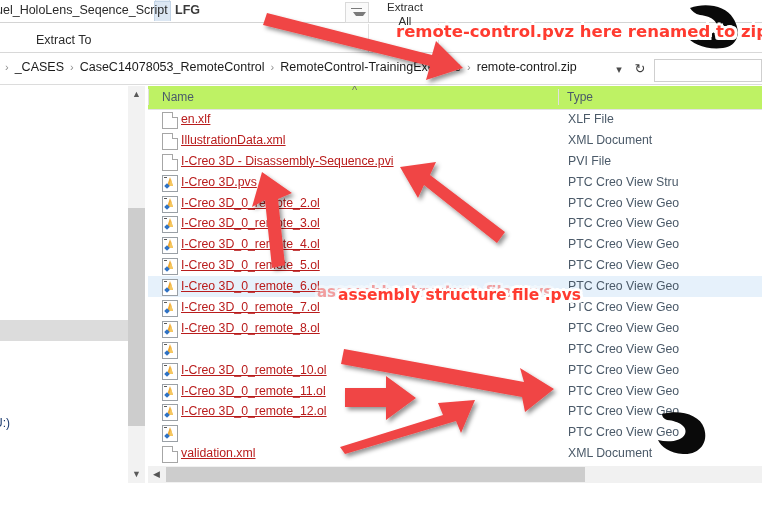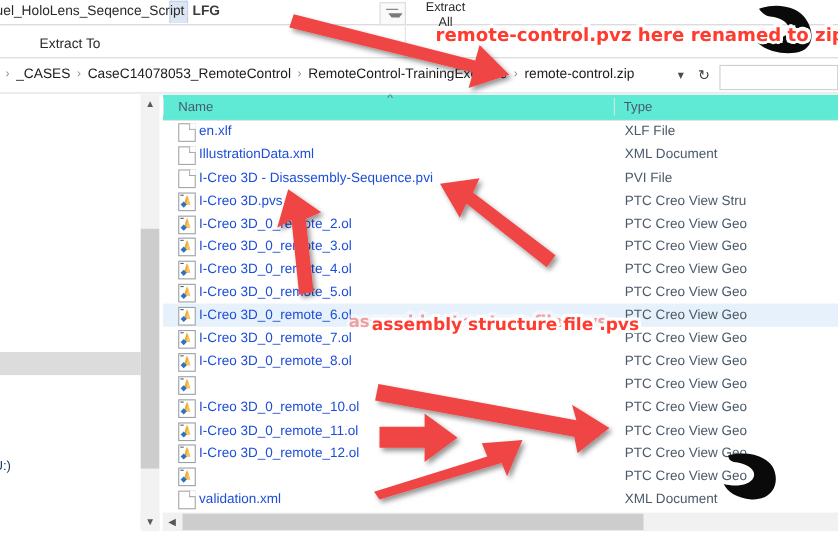--- a/index.html
+++ b/index.html
@@ -57,31 +57,31 @@
 
   .nav-scrollbar{position:absolute;left:128px;top:86px;width:17px;height:395px;background:#f2f2f2;border-right:1px solid #ededed;}
   .nsb-up{position:absolute;left:0;top:0;width:17px;height:17px;background:#f2f2f2;color:#5a5a5a;font-size:9px;text-align:center;line-height:17px;}
   .nsb-down{position:absolute;left:0;bottom:0;width:17px;height:17px;background:#f2f2f2;color:#5a5a5a;font-size:9px;text-align:center;line-height:17px;}
   .nsb-thumb{position:absolute;left:0;top:122px;width:17px;height:218px;background:#cdcdcd;}
 
   .splitter{position:absolute;left:145px;top:86px;width:3px;height:395px;background:#ffffff;}
 
   
   .filelist{position:absolute;left:148px;top:86px;width:614px;height:395px;background:#ffffff;overflow:hidden;}
-  .colhead{position:absolute;left:0;top:0;width:614px;height:23px;background:#5eead4;border-bottom:1px solid #e2e2e2;}
+  .colhead{position:absolute;left:0;top:0;width:614px;height:23px;background:#bef264;border-bottom:1px solid #e2e2e2;}
   .colhead .ch{position:absolute;top:4px;font-size:12px;color:#4a5a6a;}
   .ch-name{left:14px;}
   .ch-type{left:419px;}
   .colhead .chdiv{position:absolute;top:3px;width:1px;height:16px;background:#e0e0e0;}
   .sort-caret{position:absolute;left:204px;top:-2px;font-size:11px;color:#6a6a6a;}
 
   .rows{position:absolute;left:0;top:23px;width:614px;}
   .row{position:relative;height:20.9px;}
   .row.sel{background:#e6f1fb;}
-  .row .fname{position:absolute;left:33px;top:3px;font-size:12.3px;color:#1d4ed8;white-space:nowrap;}
+  .row .fname{position:absolute;left:33px;top:3px;font-size:12.3px;color:#b91c1c;white-space:nowrap;text-decoration:underline;}
   .row .ftype{position:absolute;left:420px;top:3px;font-size:12.3px;color:#4b5a69;white-space:nowrap;}
 
   .ico{position:absolute;left:14px;top:3px;width:14px;height:15px;}
   
   .ico.doc{background:#ffffff;border:1px solid #a6a6a6;}
   .ico.doc:after{content:"";position:absolute;right:-1px;top:-1px;width:0;height:0;
     border-left:5px solid #ffffff;border-top:5px solid transparent;}
   .ico.doc:before{content:"";position:absolute;right:-1px;top:-1px;width:5px;height:5px;
     background:#ffffff;border-left:1px solid #a6a6a6;border-bottom:1px solid #a6a6a6;
     transform:none;}

